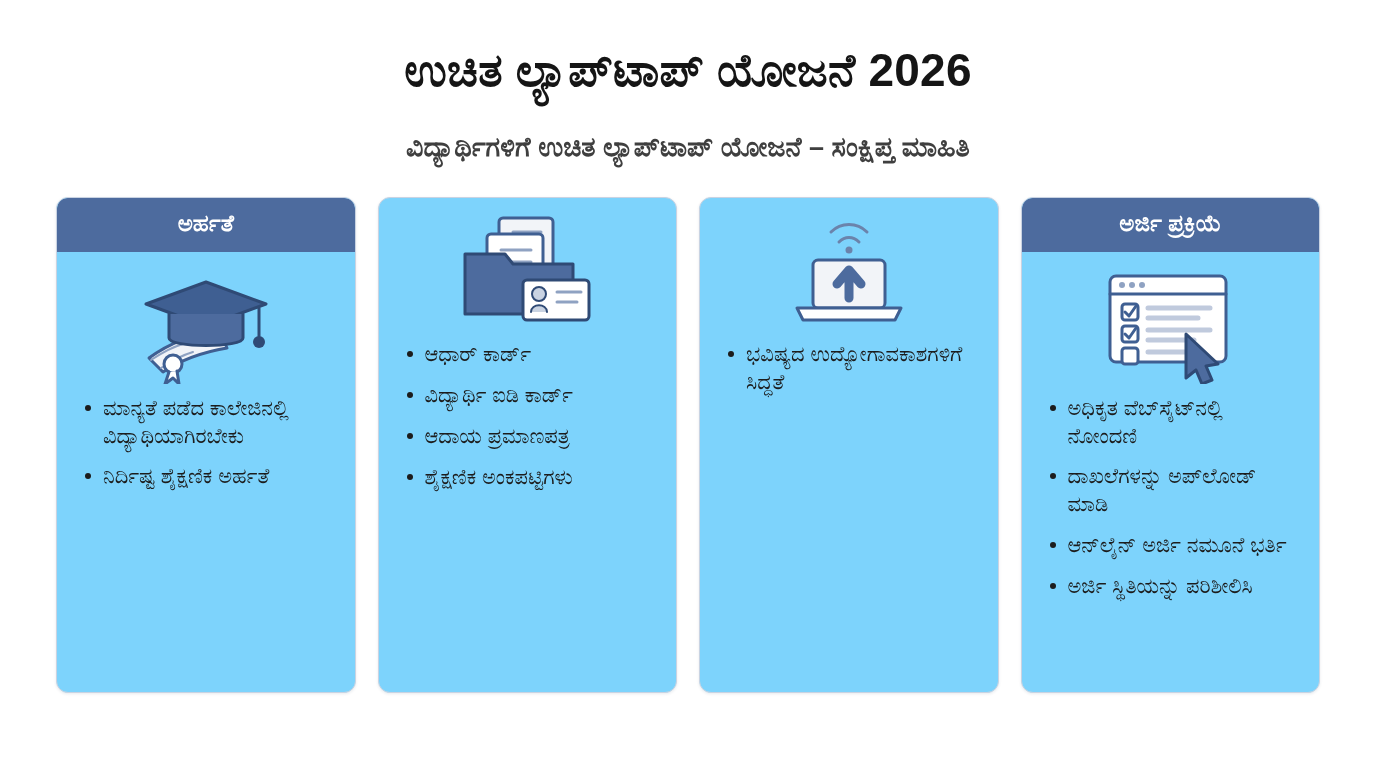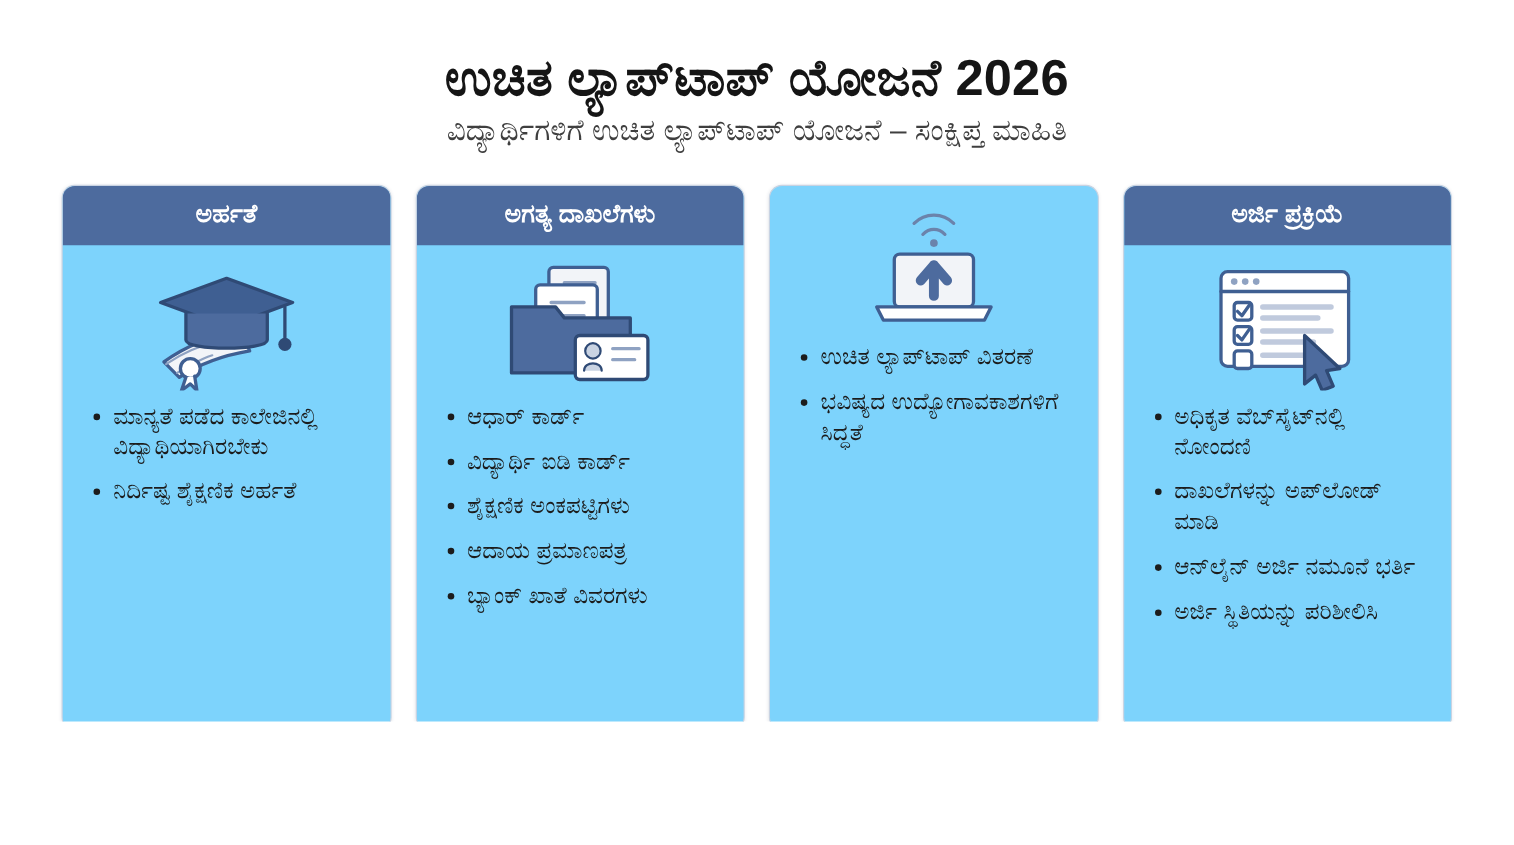--- a/index.html
+++ b/index.html
@@ -6,41 +6,41 @@
   html, body {
     margin: 0;
     padding: 0;
     width: 1376px;
     height: 768px;
     background: #ffffff;
     font-family: "Liberation Sans", "DejaVu Sans", sans-serif;
   }
   .page {
     width: 1376px;
-    height: 656px;
+    height: 768px;
     position: relative;
     background: #ffffff;
     overflow: hidden;
   }
   .header {
     padding-top: 44px;
     text-align: center;
   }
   .title {
     font-size: 46px;
     font-weight: bold;
     color: #151515;
     letter-spacing: 0.2px;
     line-height: 1.15;
   }
   .subtitle {
-    margin-top: 5px;
+    margin-top: 34px;
     font-size: 27px;
     color: #3f3f3f;
-    font-weight: normal;
+    font-weight: bold;
     line-height: 1.2;
   }
   .cards {
     margin-top: 34px;
     padding: 0 56px;
     display: flex;
     gap: 22px;
     align-items: flex-start;
     justify-content: center;
   }
@@ -127,60 +127,57 @@
           </g>
         </svg>
       </div>
       <ul class="bullets">
         <li>ಮಾನ್ಯತೆ ಪಡೆದ ಕಾಲೇಜಿನಲ್ಲಿ ವಿದ್ಯಾಥಿಯಾಗಿರಬೇಕು</li>
         <li>ನಿರ್ದಿಷ್ಟ ಶೈಕ್ಷಣಿಕ ಅರ್ಹತೆ</li>
       </ul>
     </div>
 
     <div class="card">
-      <div class="card-head">ಅಗತ್ಯ ದಾಖಲೆಗಳು</div>
       <div class="icon-wrap">
         <svg width="160" height="120" viewBox="0 0 160 120" aria-hidden="true">
           <g stroke="#3f5f92" stroke-width="3" stroke-linejoin="round" stroke-linecap="round">
             <rect x="52" y="8" width="54" height="62" rx="4" fill="#f2f4f8"></rect>
             <path d="M66 22 H94 M66 32 H94 M66 42 H88" stroke="#8fa2c2" stroke-width="3" fill="none"></path>
             <rect x="40" y="24" width="56" height="62" rx="4" fill="#ffffff"></rect>
             <path d="M54 40 H84 M54 52 H84 M54 64 H76" stroke="#8fa2c2" stroke-width="3" fill="none"></path>
             <path d="M18 44 H58 L66 54 H126 V104 H18 Z" fill="#4d6b9e" stroke="#2f4a75"></path>
             <rect x="76" y="70" width="66" height="40" rx="4" fill="#ffffff" stroke="#2f4a75"></rect>
             <circle cx="92" cy="84" r="7" fill="#c9d3e2" stroke="#2f4a75" stroke-width="2"></circle>
             <path d="M84 102 C84 93 100 93 100 102" fill="#c9d3e2" stroke="#2f4a75" stroke-width="2"></path>
             <path d="M110 82 H134 M110 92 H130" stroke="#8fa2c2" stroke-width="3" fill="none"></path>
           </g>
         </svg>
       </div>
       <ul class="bullets">
         <li>ಆಧಾರ್ ಕಾರ್ಡ್</li>
         <li>ವಿದ್ಯಾರ್ಥಿ ಐಡಿ ಕಾರ್ಡ್</li>
+        <li>ಆದಾಯ ಪ್ರಮಾಣಪತ್ರ</li>
         <li>ಶೈಕ್ಷಣಿಕ ಅಂಕಪಟ್ಟಿಗಳು</li>
-        <li>ಆದಾಯ ಪ್ರಮಾಣಪತ್ರ</li>
-        <li>ಬ್ಯಾಂಕ್ ಖಾತೆ ವಿವರಗಳು</li>
       </ul>
     </div>
 
     <div class="card">
       <div class="icon-wrap">
         <svg width="160" height="120" viewBox="0 0 160 120" aria-hidden="true">
           <g fill="none" stroke="#3f5f92" stroke-width="3" stroke-linecap="round" stroke-linejoin="round">
             <path d="M62 22 C72 12 88 12 98 22" stroke="#6b83ab"></path>
             <path d="M70 32 C76 26 84 26 90 32" stroke="#6b83ab"></path>
             <circle cx="80" cy="40" r="3.5" fill="#6b83ab" stroke="none"></circle>
             <rect x="44" y="50" width="72" height="48" rx="5" fill="#f2f4f8" stroke="#3f5f92"></rect>
             <path d="M28 98 H132 L126 110 H34 Z" fill="#ffffff" stroke="#3f5f92"></path>
             <path d="M80 88 V62 M80 60 L68 74 M80 60 L92 74" stroke="#4d6b9e" stroke-width="9"></path>
           </g>
         </svg>
       </div>
       <ul class="bullets">
-        <li>ಉಚಿತ ಲ್ಯಾಪ್‌ಟಾಪ್ ವಿತರಣೆ</li>
         <li>ಭವಿಷ್ಯದ ಉದ್ಯೋಗಾವಕಾಶಗಳಿಗೆ ಸಿದ್ಧತೆ</li>
       </ul>
     </div>
 
     <div class="card">
       <div class="card-head">ಅರ್ಜಿ ಪ್ರಕ್ರಿಯೆ</div>
       <div class="icon-wrap">
         <svg width="160" height="120" viewBox="0 0 160 120" aria-hidden="true">
           <g stroke="#3f5f92" stroke-width="3" stroke-linejoin="round" stroke-linecap="round">
             <rect x="20" y="12" width="116" height="86" rx="6" fill="#ffffff"></rect>

